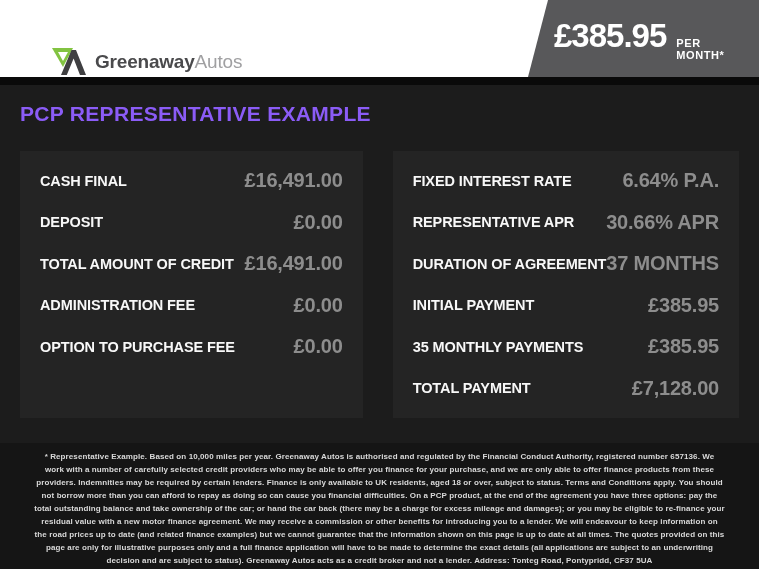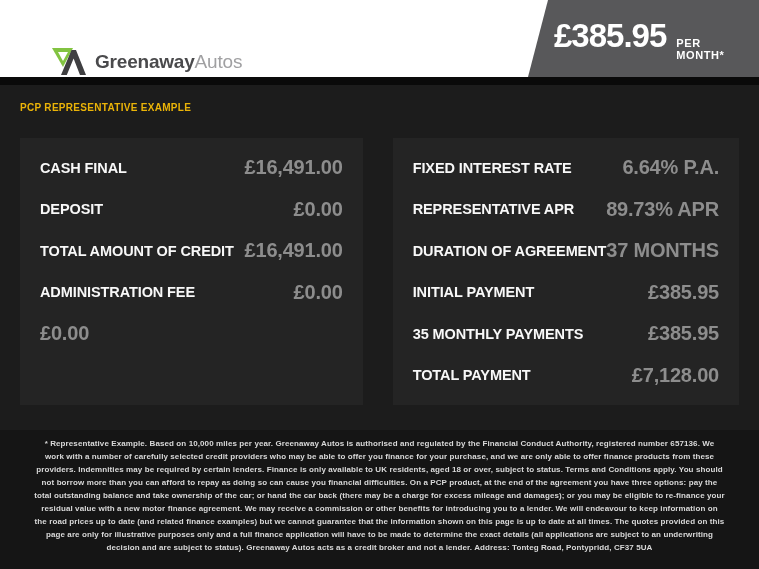--- a/index.html
+++ b/index.html
@@ -42,22 +42,22 @@
   }
   .price-line { display: flex; align-items: baseline; gap: 10px; color: #ffffff; }
   .price-amount { font-size: 33px; font-weight: bold; letter-spacing: -1px; }
   .price-period { font-size: 11px; font-weight: bold; letter-spacing: 0.6px; }
 
   .black-strip { height: 8px; background: #0a0a0a; flex: 0 0 auto; }
 
   
   main { flex: 1 1 auto; display: flex; flex-direction: column; background: #1c1c1c; }
   .section-title {
-    color: #eab308;
-    font-size: 10px;
+    color: #8b5cf6;
+    font-size: 21px;
     font-weight: bold;
     letter-spacing: 0.3px;
     padding: 17px 20px 0 20px;
   }
   .panels {
     display: flex;
     gap: 30px;
     margin: 25px 20px 0 20px;
   }
   .panel {
@@ -150,34 +150,35 @@
             <span class="value">£16,491.00</span>
           </div>
 
 
           <div class="row">
             <span class="label">ADMINISTRATION FEE</span>
             <span class="value">£0.00</span>
           </div>
 
           <div class="row">
+            <span class="label">OPTION TO PURCHASE FEE</span>
             <span class="value">£0.00</span>
           </div>
         </section>
 
       <section class="panel">
 
           <div class="row">
             <span class="label">FIXED INTEREST RATE</span>
             <span class="value">6.64% P.A.</span>
           </div>
 
           <div class="row">
             <span class="label">REPRESENTATIVE APR</span>
-            <span class="value">89.73% APR</span>
+            <span class="value">30.66% APR</span>
           </div>
 
           <div class="row">
             <span class="label">DURATION OF AGREEMENT</span>
             <span class="value">37 MONTHS</span>
           </div>
 
           <div class="row">
             <span class="label">INITIAL PAYMENT</span>
             <span class="value">£385.95</span>

